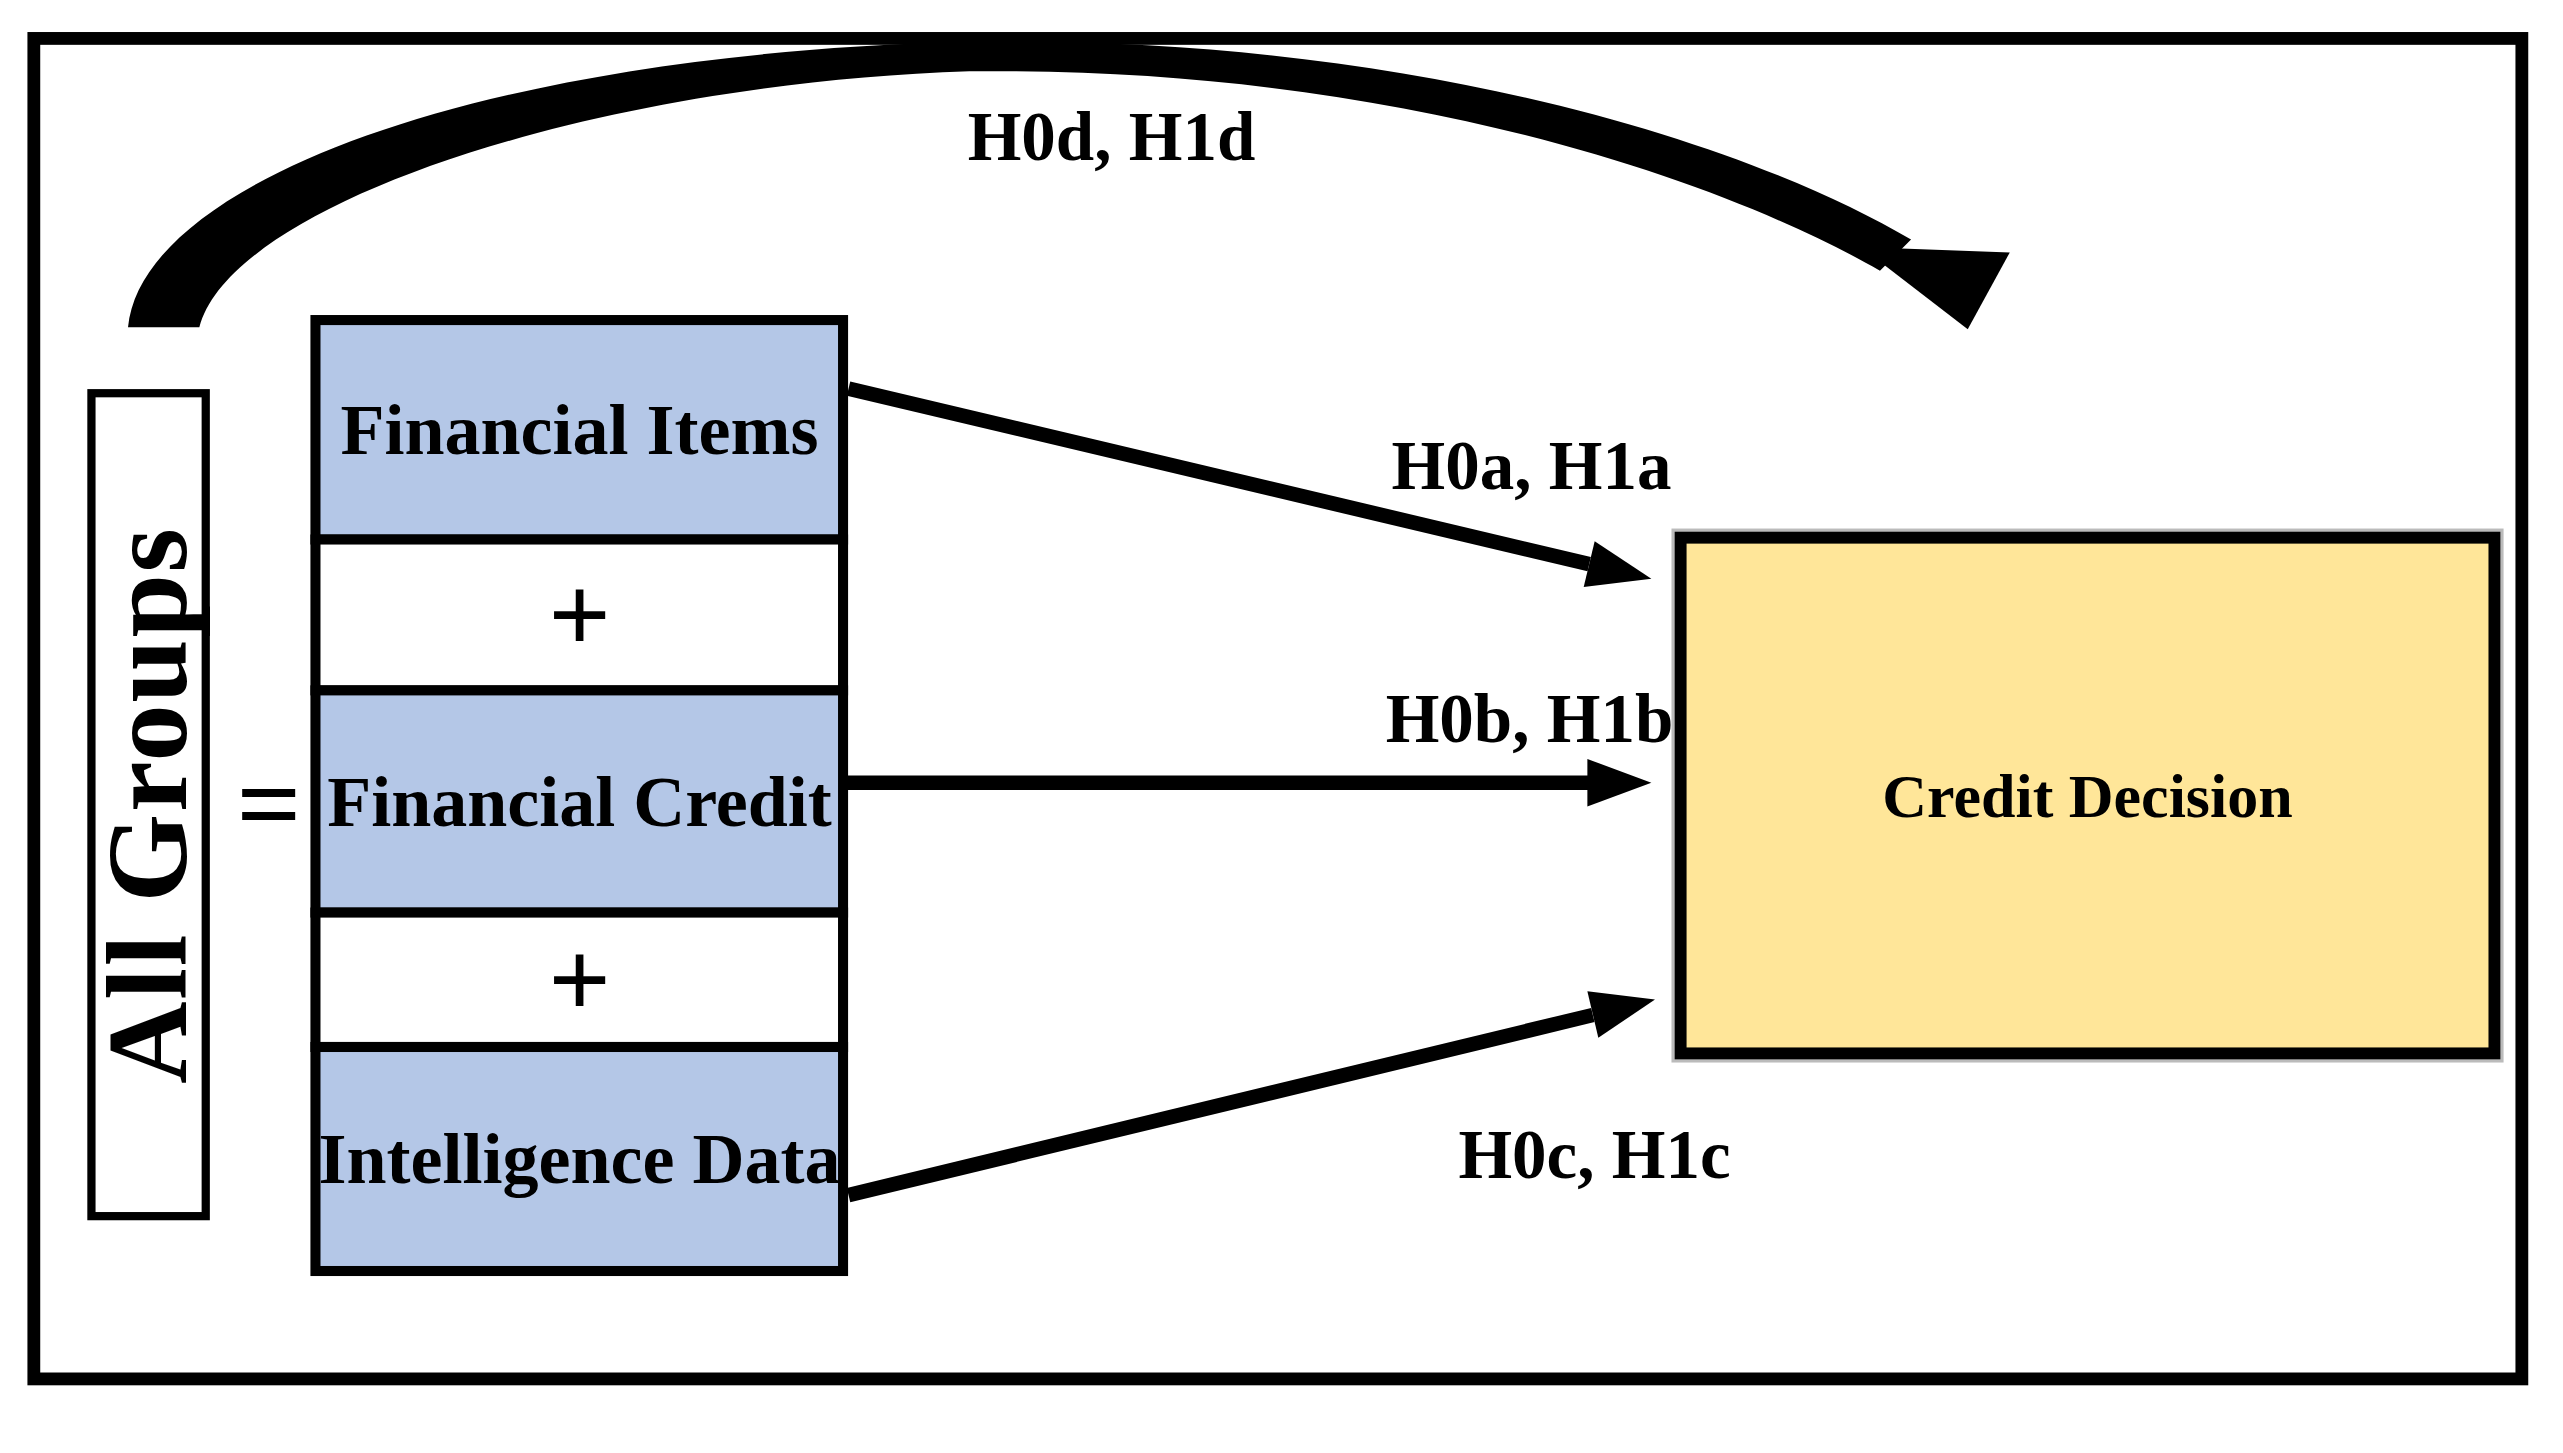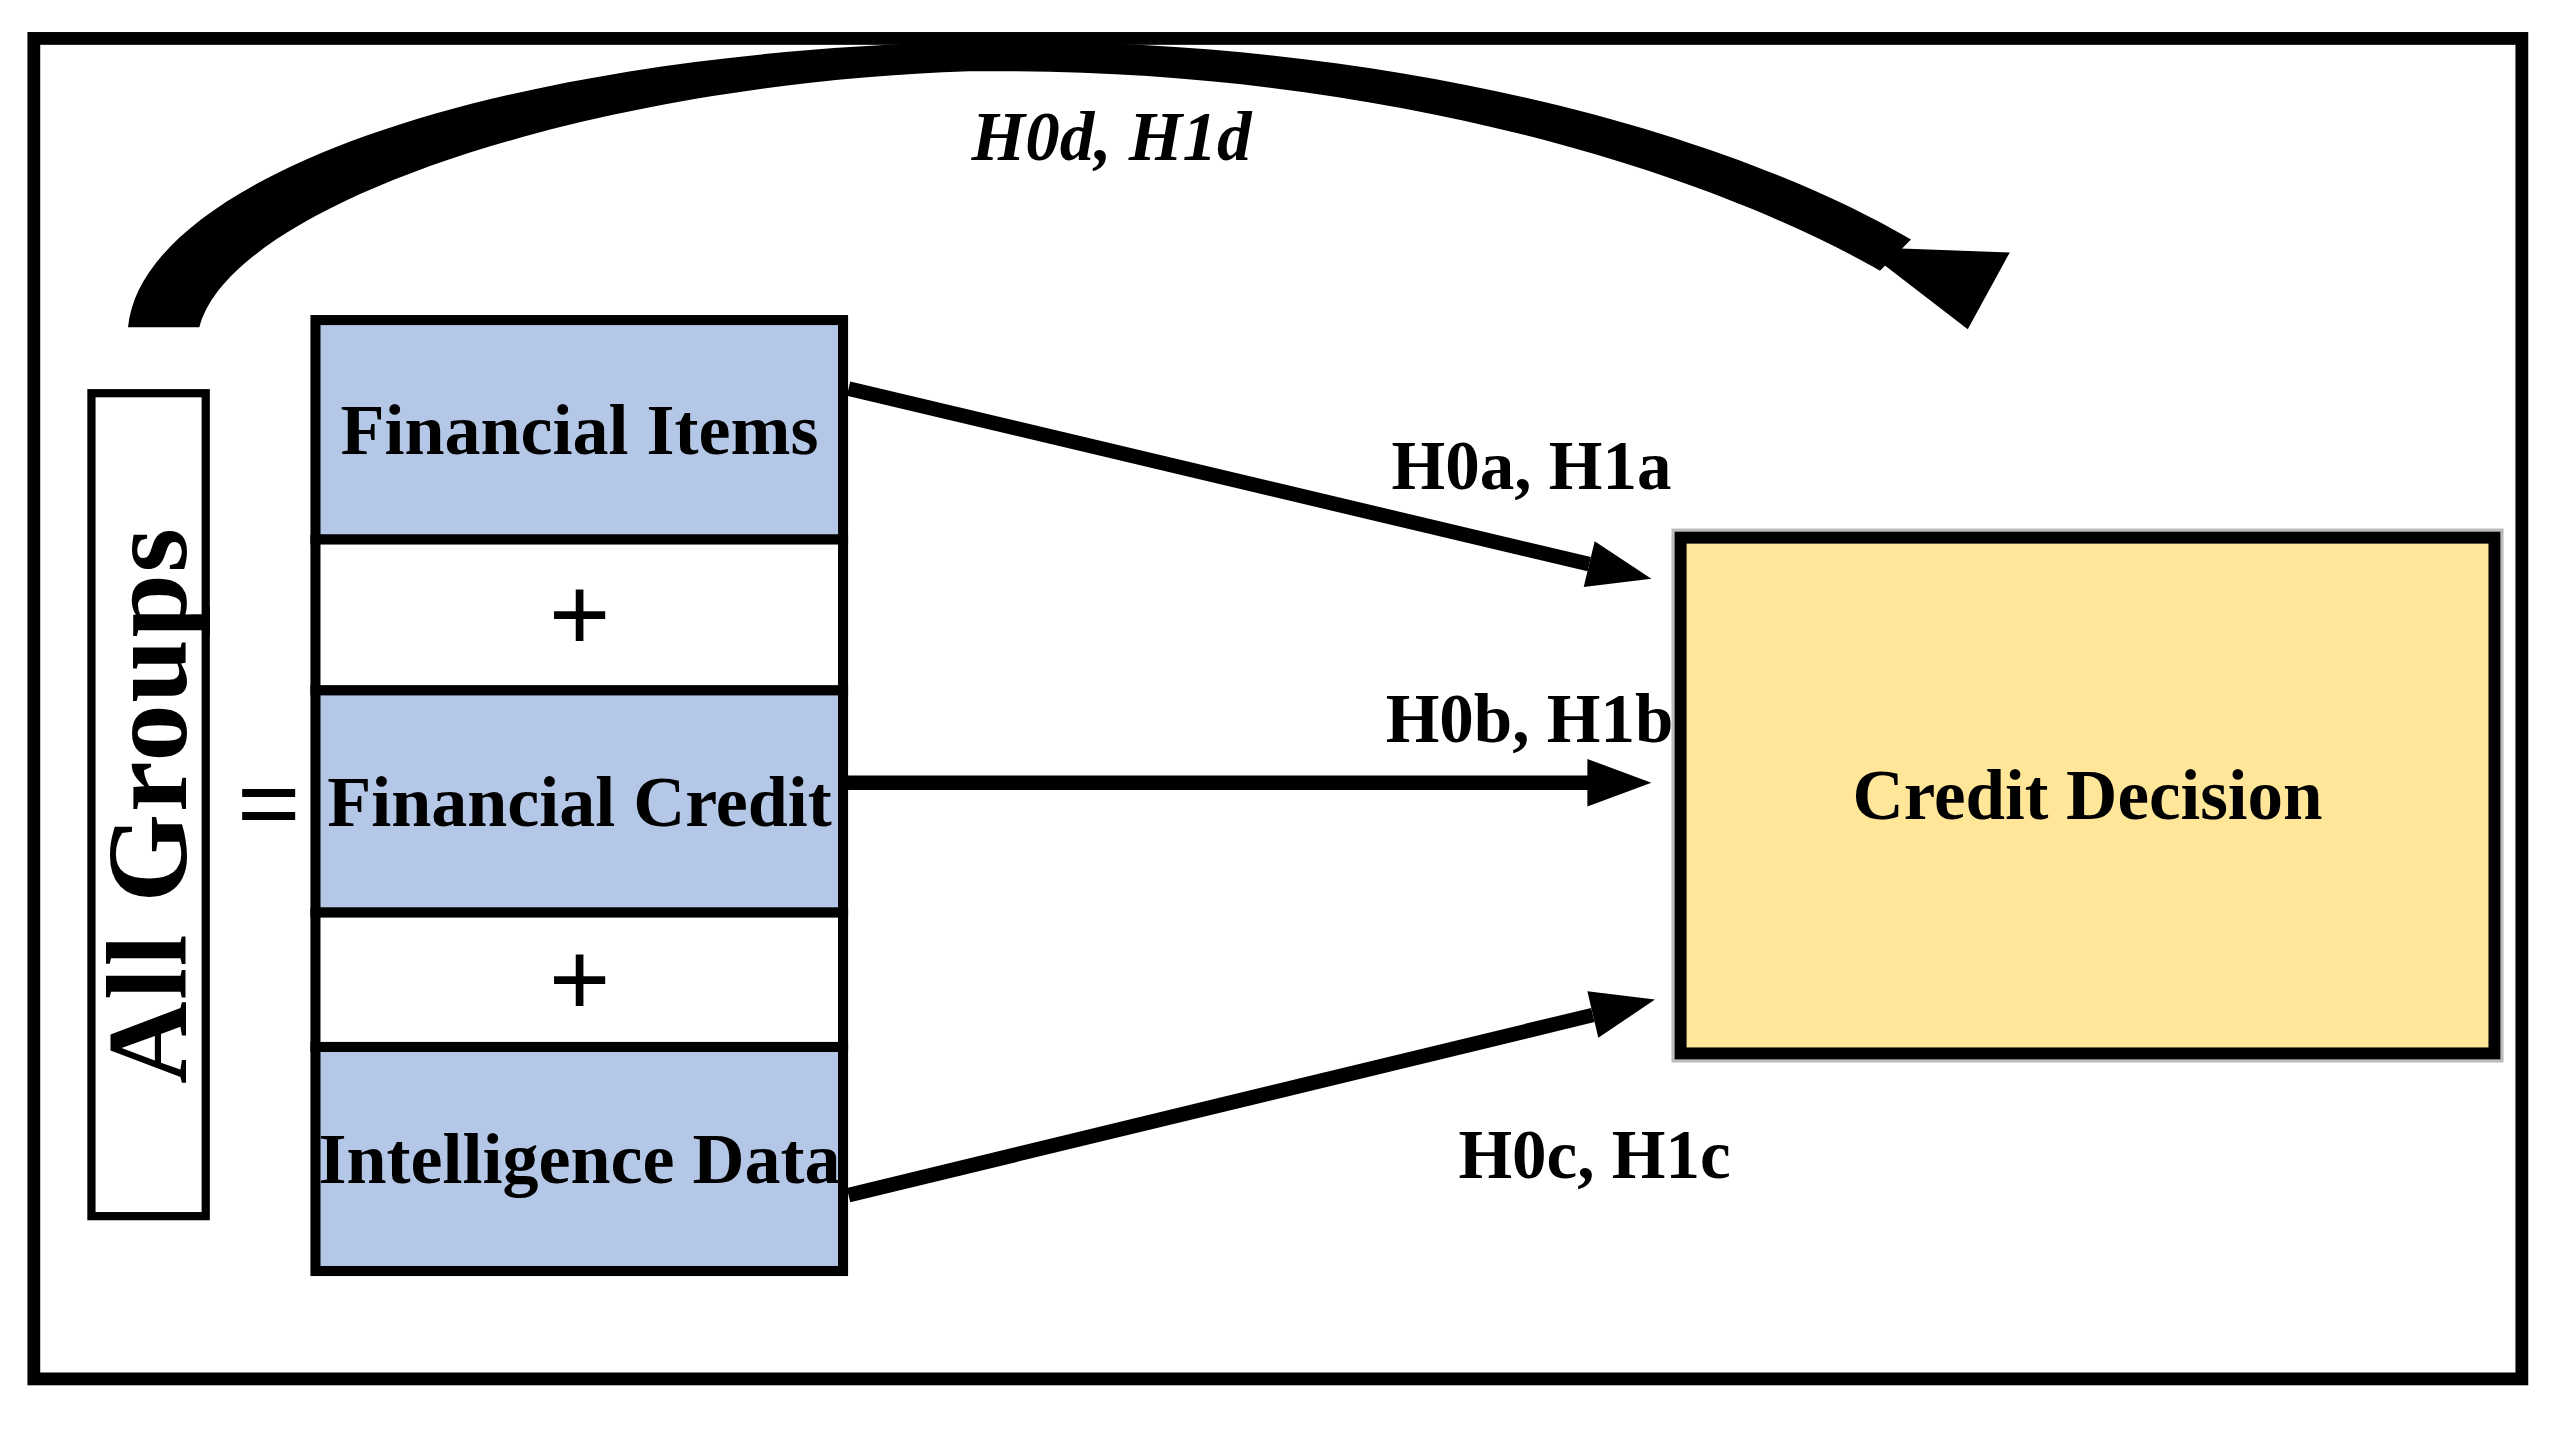--- a/index.html
+++ b/index.html
@@ -18,21 +18,21 @@
     align-items: center;
     justify-content: center;
     text-align: center;
     font-weight: bold;
     color: #000000;
     line-height: 1;
     white-space: nowrap;
   }
   .cell-label   { font-size: 72px; }
   .plus-label   { font-size: 110px; }
-  .credit-label { font-size: 71px; }
+  .credit-label { font-size: 62px; }
   .hyp-label    { font-size: 69px; }
   .equals-label { font-size: 114px; }
   .allgroups-label { font-size: 114px; letter-spacing: 1.8px; }
   .rot { transform: rotate(-90deg); transform-origin: center center; }
 </style>
 </head>
 <body>
 
 <div class="canvas">
 
@@ -81,21 +81,21 @@
   <div class="label plus-label" style="left:321px; top:545px; width:517px; height:140px;">+</div>
 
   <div class="label cell-label" style="left:321px; top:696px; width:517px; height:211px;">Financial Credit</div>
 
   <div class="label plus-label" style="left:321px; top:918px; width:517px; height:123px;">+</div>
 
   <div class="label cell-label" style="left:321px; top:1052px; width:517px; height:213px;text-align:center;">Intelligence Data</div>
 
   <div class="label credit-label" style="left:1687px; top:544px; width:801px; height:503px;">Credit Decision</div>
 
-  <div class="label hyp-label" style="left:837px; top:95px; width:549px; height:84px;font-style:italic;">H0d, H1d</div>
+  <div class="label hyp-label" style="left:837px; top:95px; width:549px; height:84px;">H0d, H1d</div>
 
   <div class="label hyp-label" style="left:1257px; top:383px; width:549px; height:84px;margin-top:41px;">H0a, H1a</div>
 
   <div class="label hyp-label" style="left:1255px; top:677px; width:549px; height:84px;">H0b, H1b</div>
 
   <div class="label hyp-label" style="left:1320px; top:1113px; width:549px; height:84px;">H0c, H1c</div>
 
 </div>
 
 

